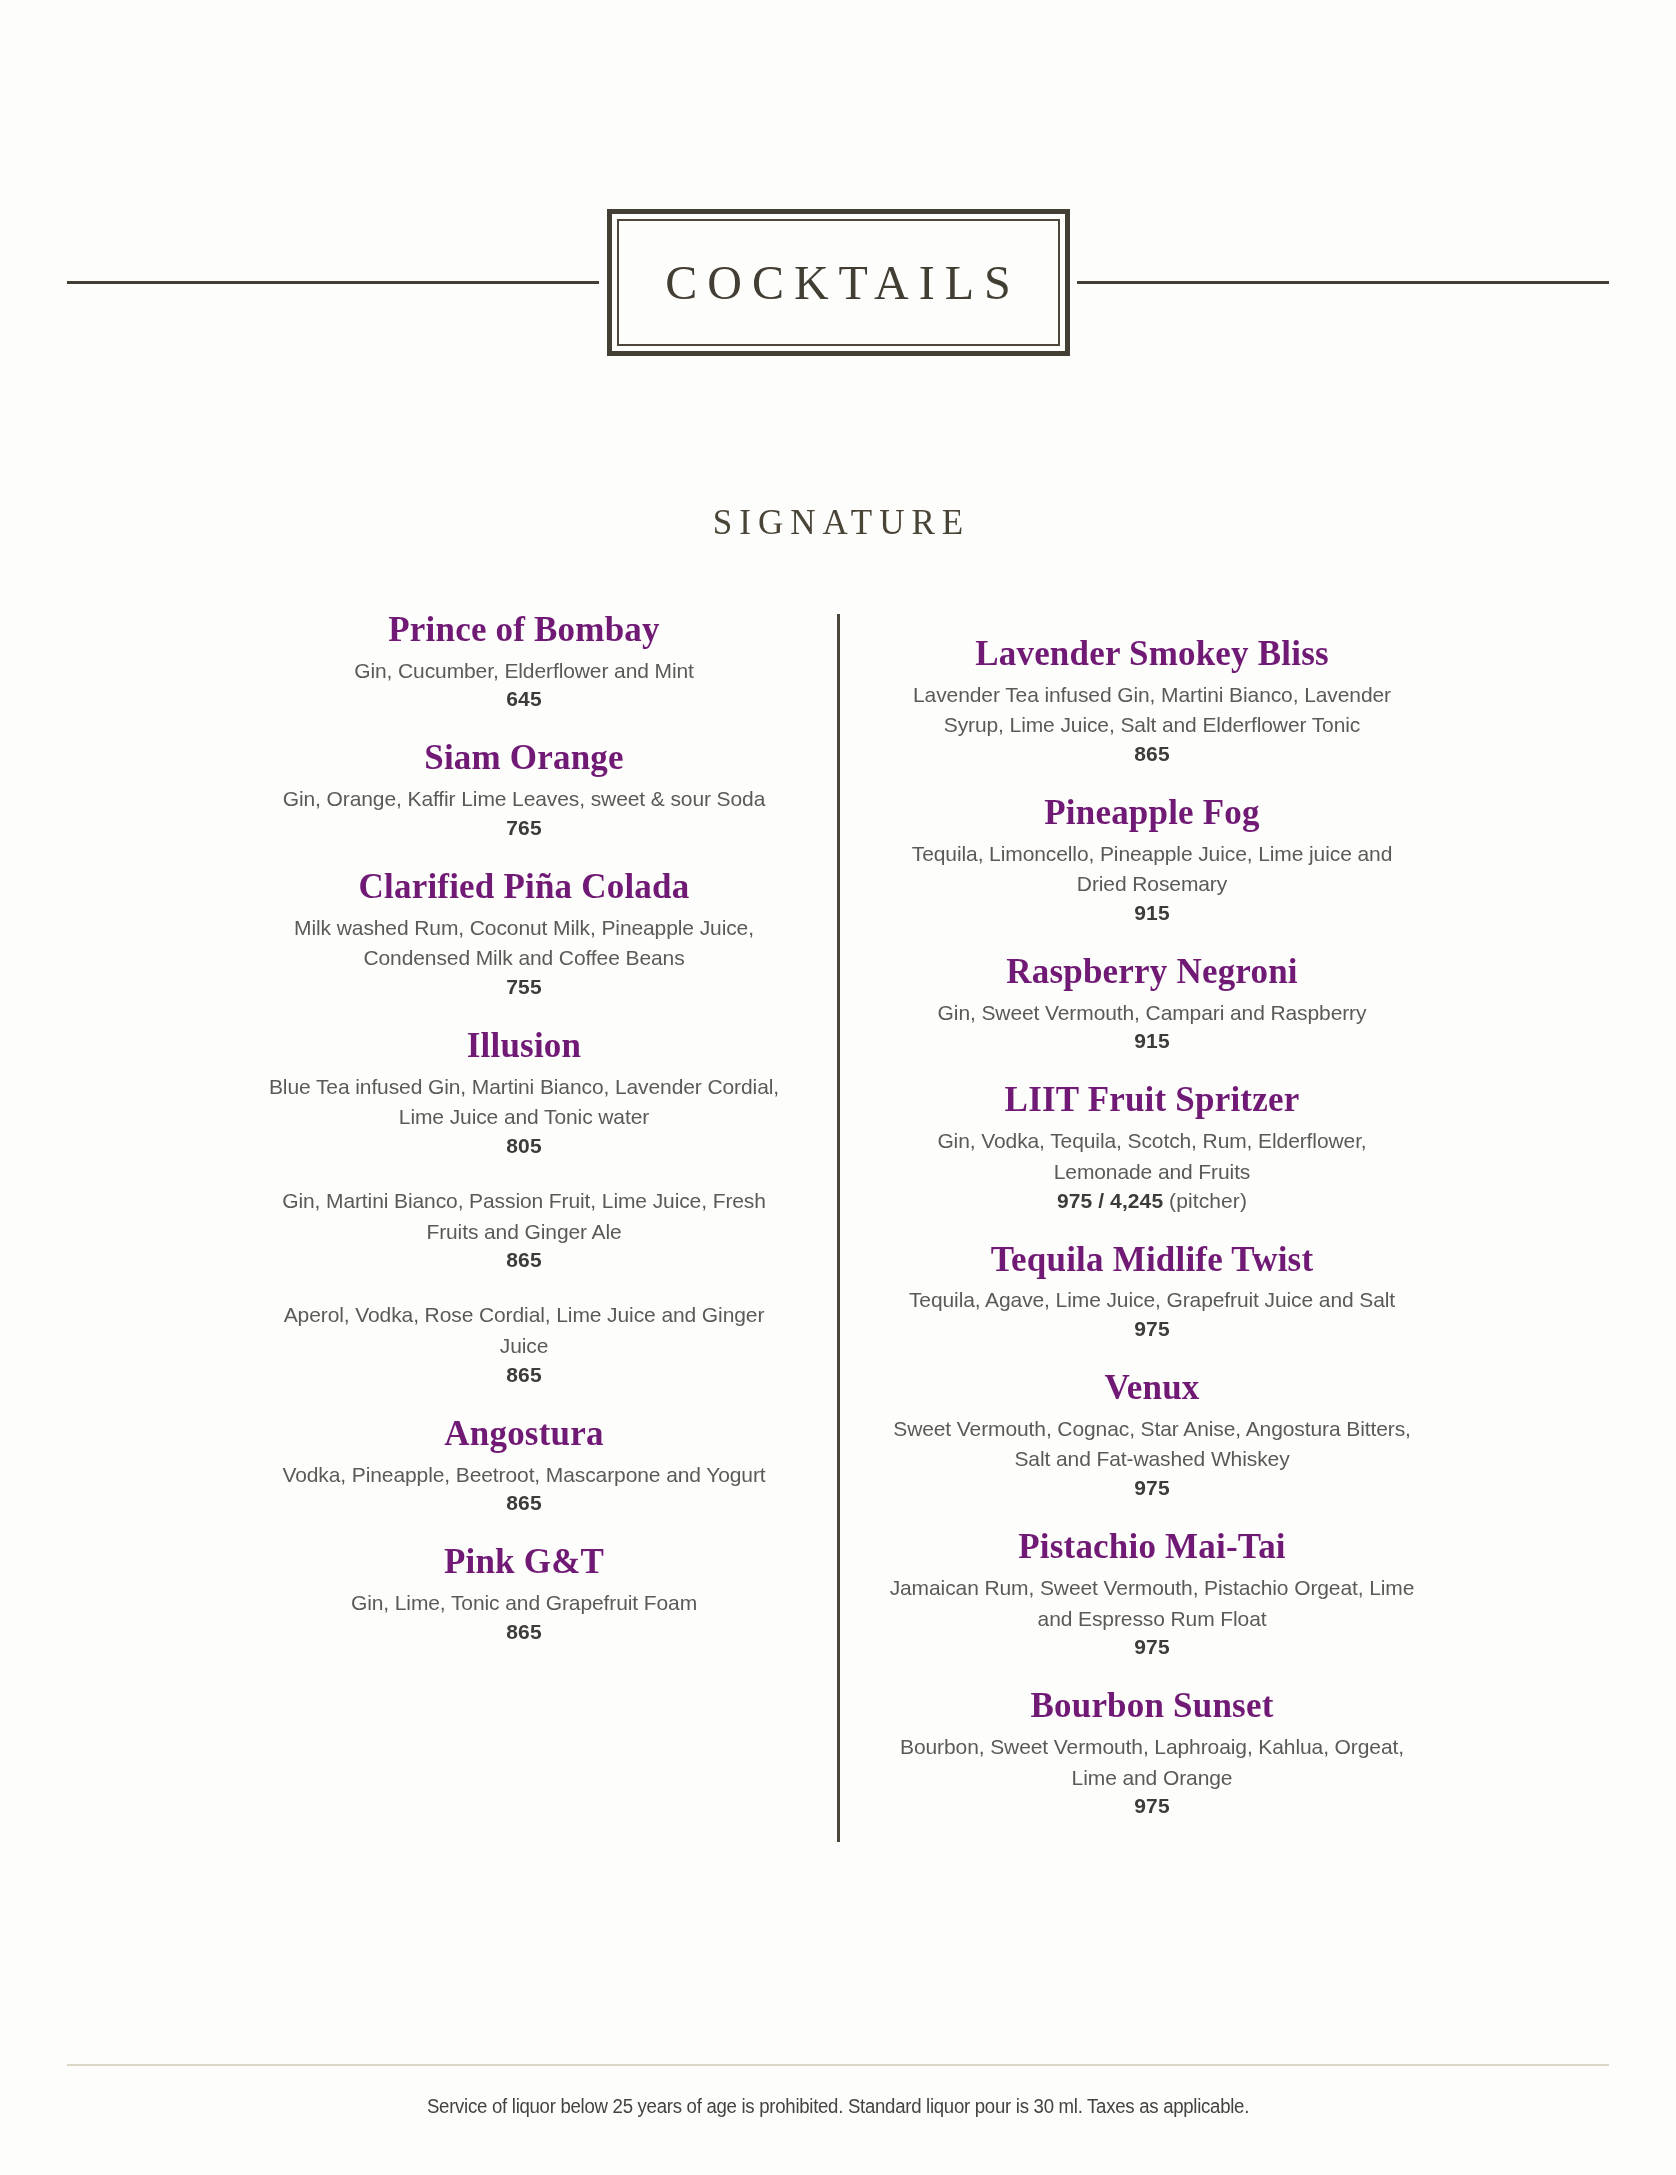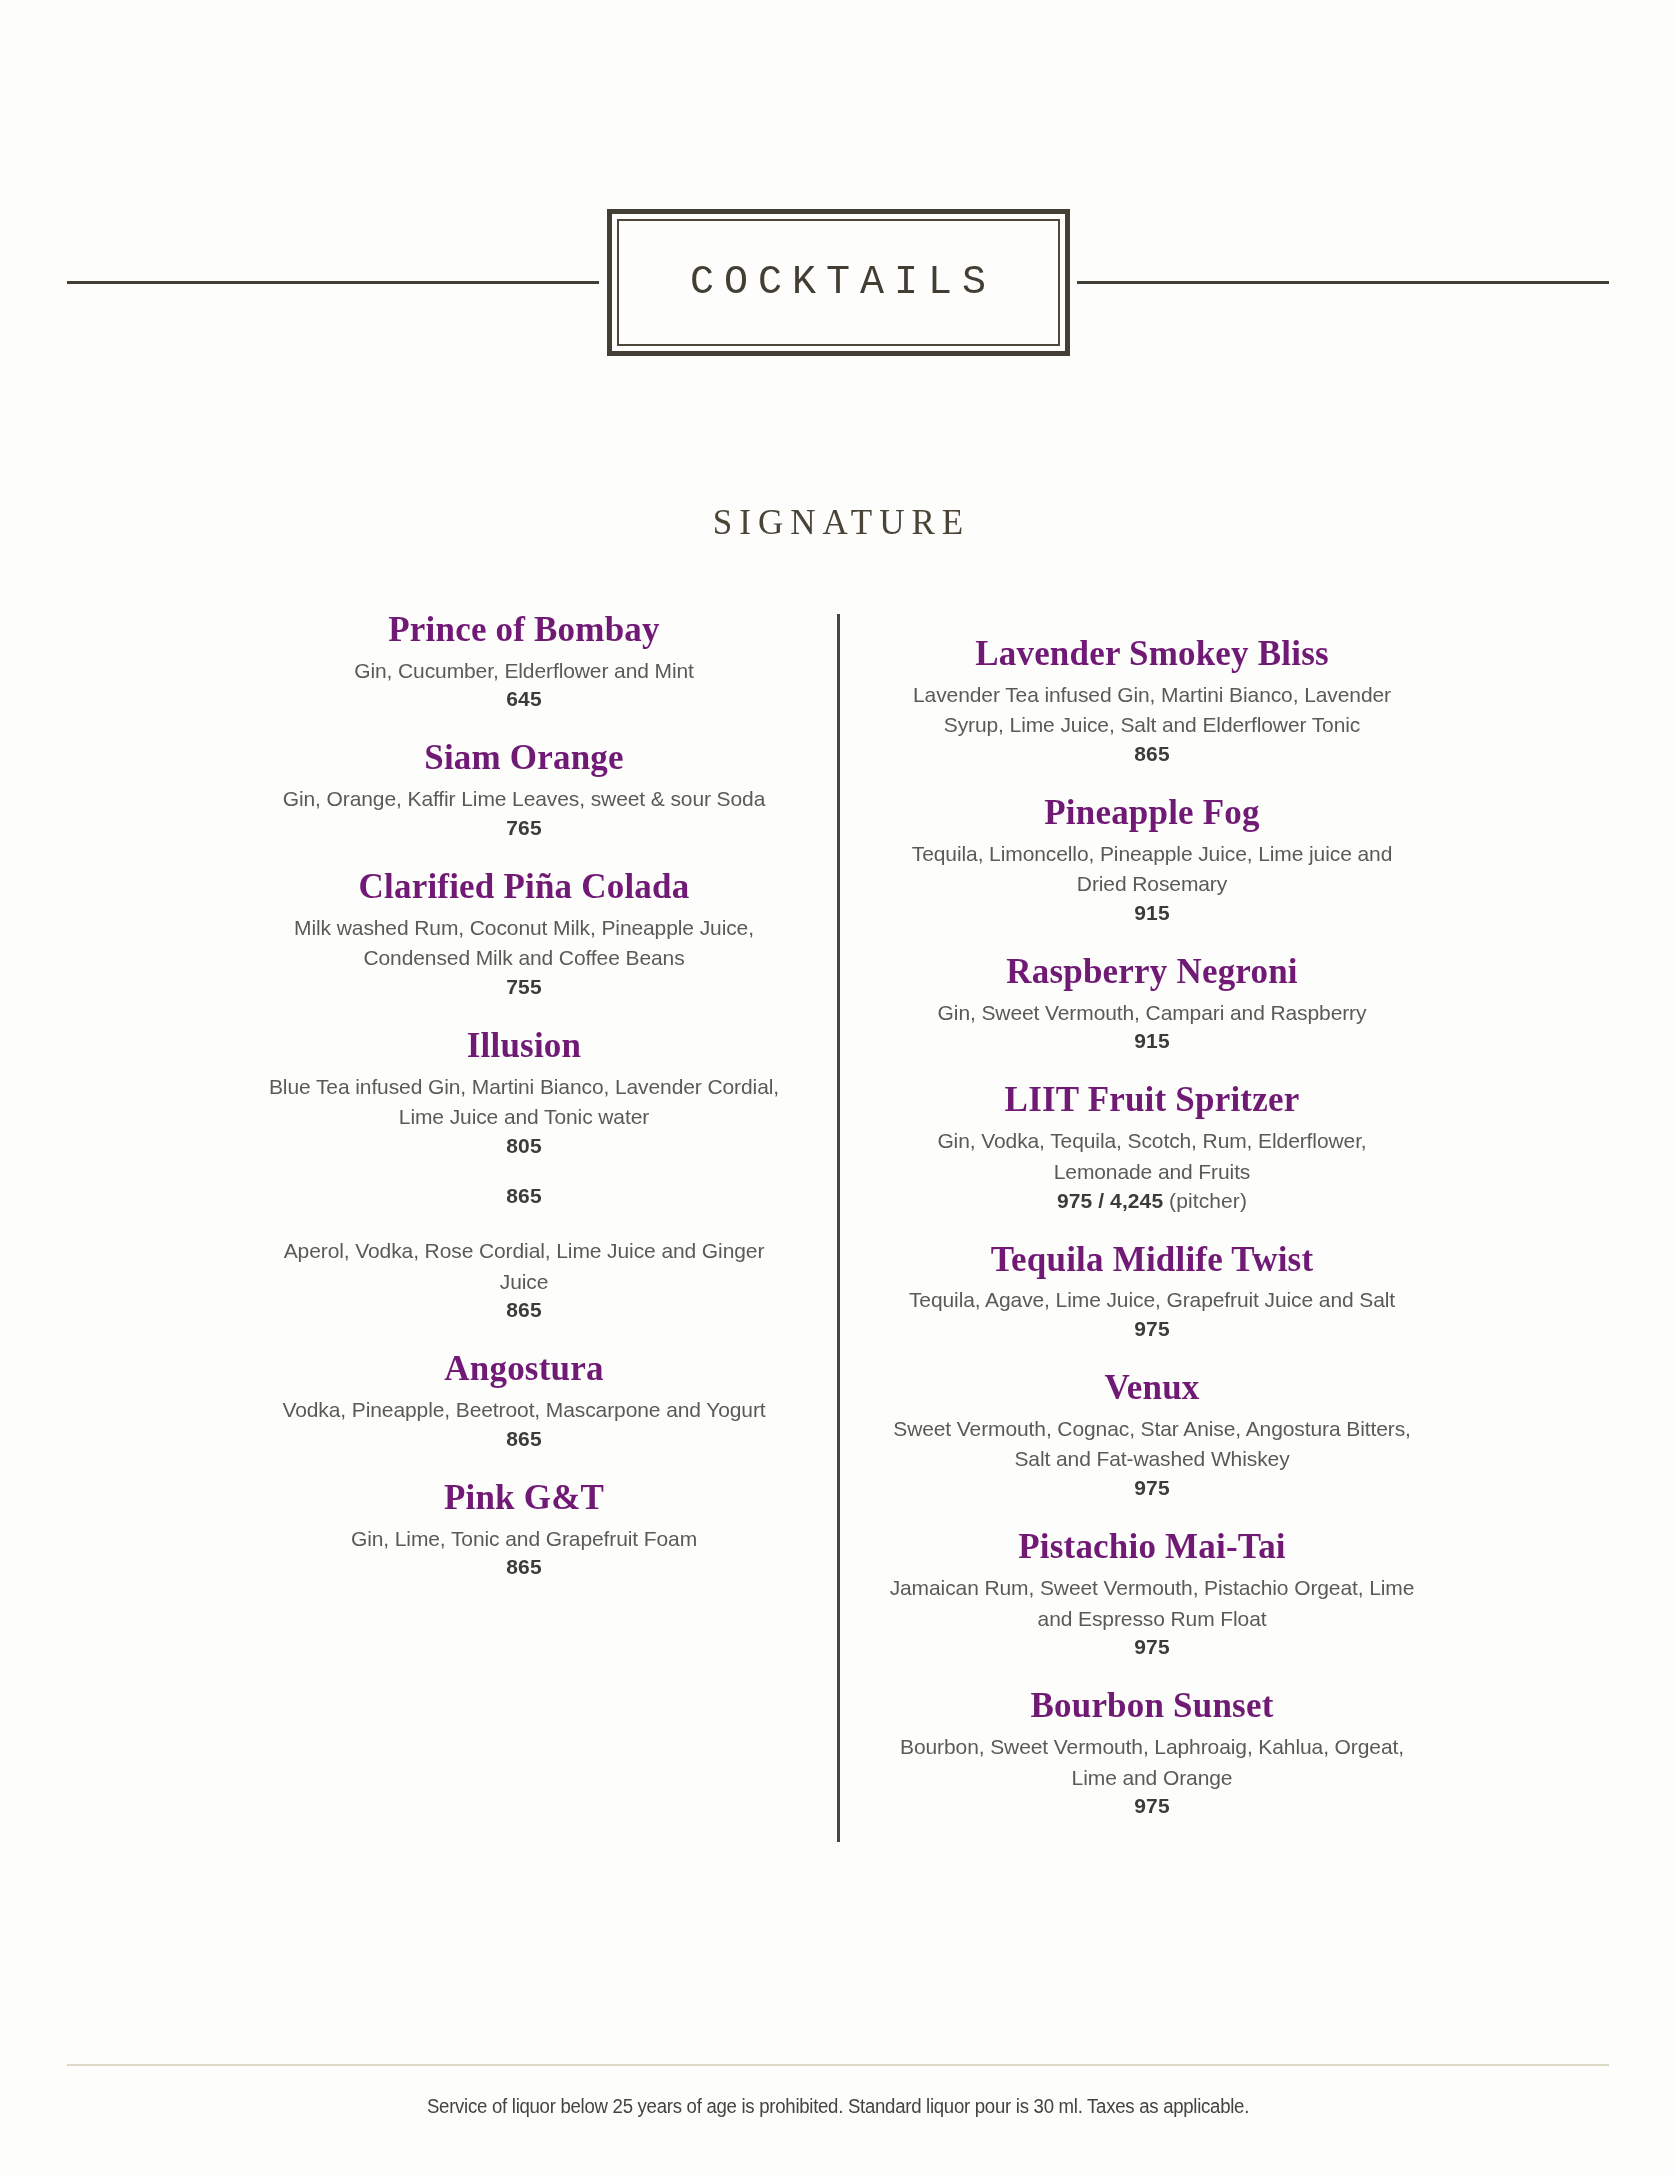--- a/index.html
+++ b/index.html
@@ -45,22 +45,22 @@
   }
   .title-box-inner {
     width:100%;
     height:100%;
     border:2px solid #4c463b;
     display:flex;
     align-items:center;
     justify-content:center;
   }
   .title-text {
-    font-family:Liberation Mono, monospace;
-    font-size:40px;
+    font-family:Liberation Serif, serif;
+    font-size:48px;
     letter-spacing:10px;
     text-indent:10px;
     color:#433e34;
     white-space:nowrap;
   }
 
   
   .section-heading {
     position:absolute;
     top:503px;
@@ -183,20 +183,21 @@
         <div class="item-name">Clarified Piña Colada</div>
         <div class="item-desc">Milk washed Rum, Coconut Milk, Pineapple Juice, Condensed Milk and Coffee Beans</div>
         <div class="item-price">755</div>
       </div>
       <div class="item">
         <div class="item-name">Illusion</div>
         <div class="item-desc">Blue Tea infused Gin, Martini Bianco, Lavender Cordial, Lime Juice and Tonic water</div>
         <div class="item-price">805</div>
       </div>
       <div class="item">
+        <div class="item-desc">Gin, Martini Bianco, Passion Fruit, Lime Juice, Fresh Fruits and Ginger Ale</div>
         <div class="item-price">865</div>
       </div>
       <div class="item">
         <div class="item-desc">Aperol, Vodka, Rose Cordial, Lime Juice and Ginger Juice</div>
         <div class="item-price">865</div>
       </div>
       <div class="item">
         <div class="item-name">Angostura</div>
         <div class="item-desc">Vodka, Pineapple, Beetroot, Mascarpone and Yogurt</div>
         <div class="item-price">865</div>

